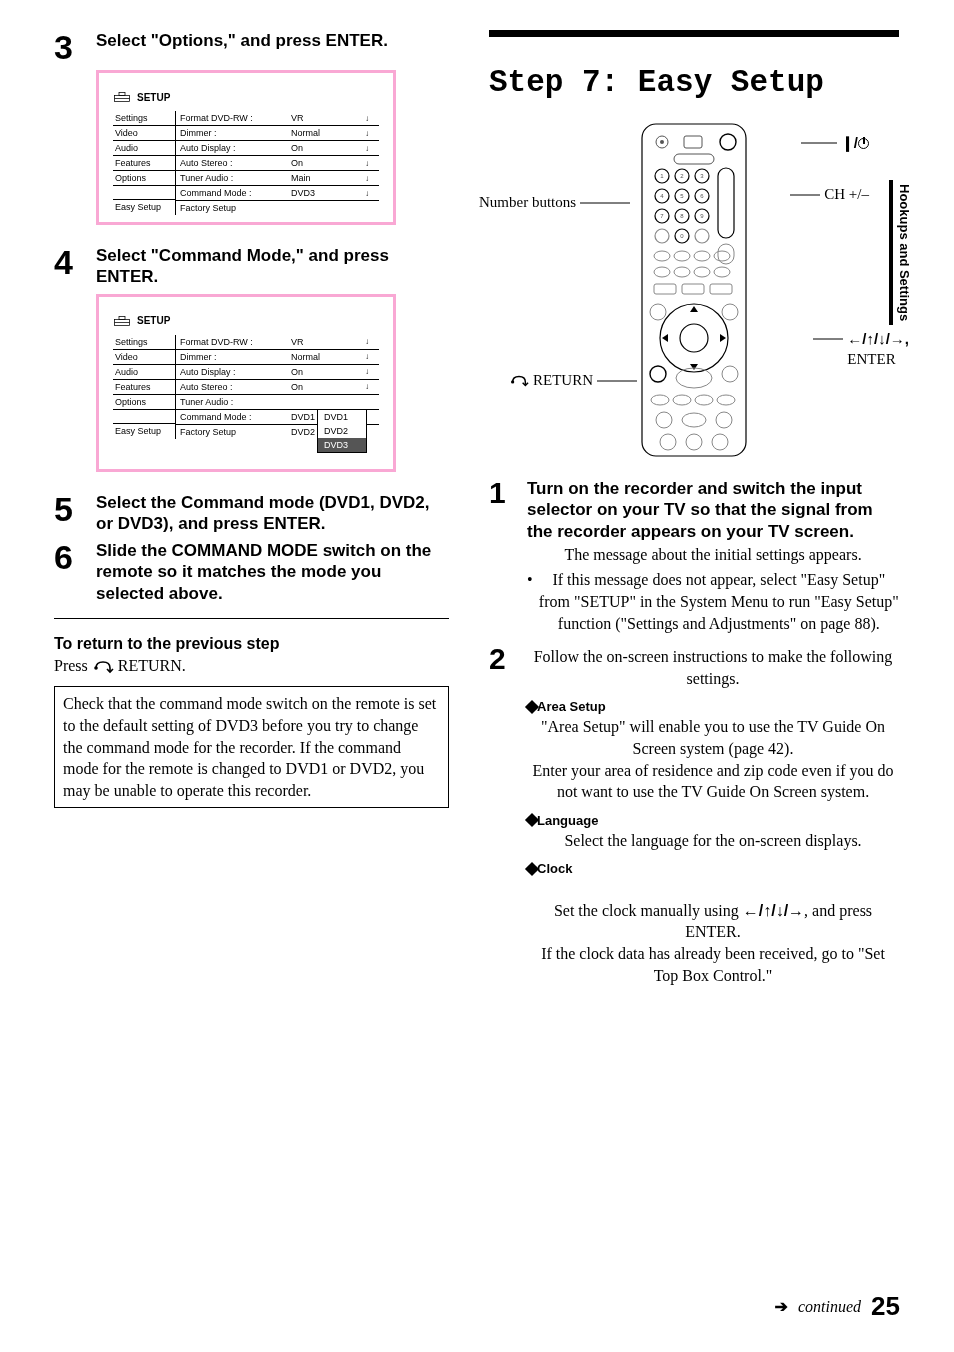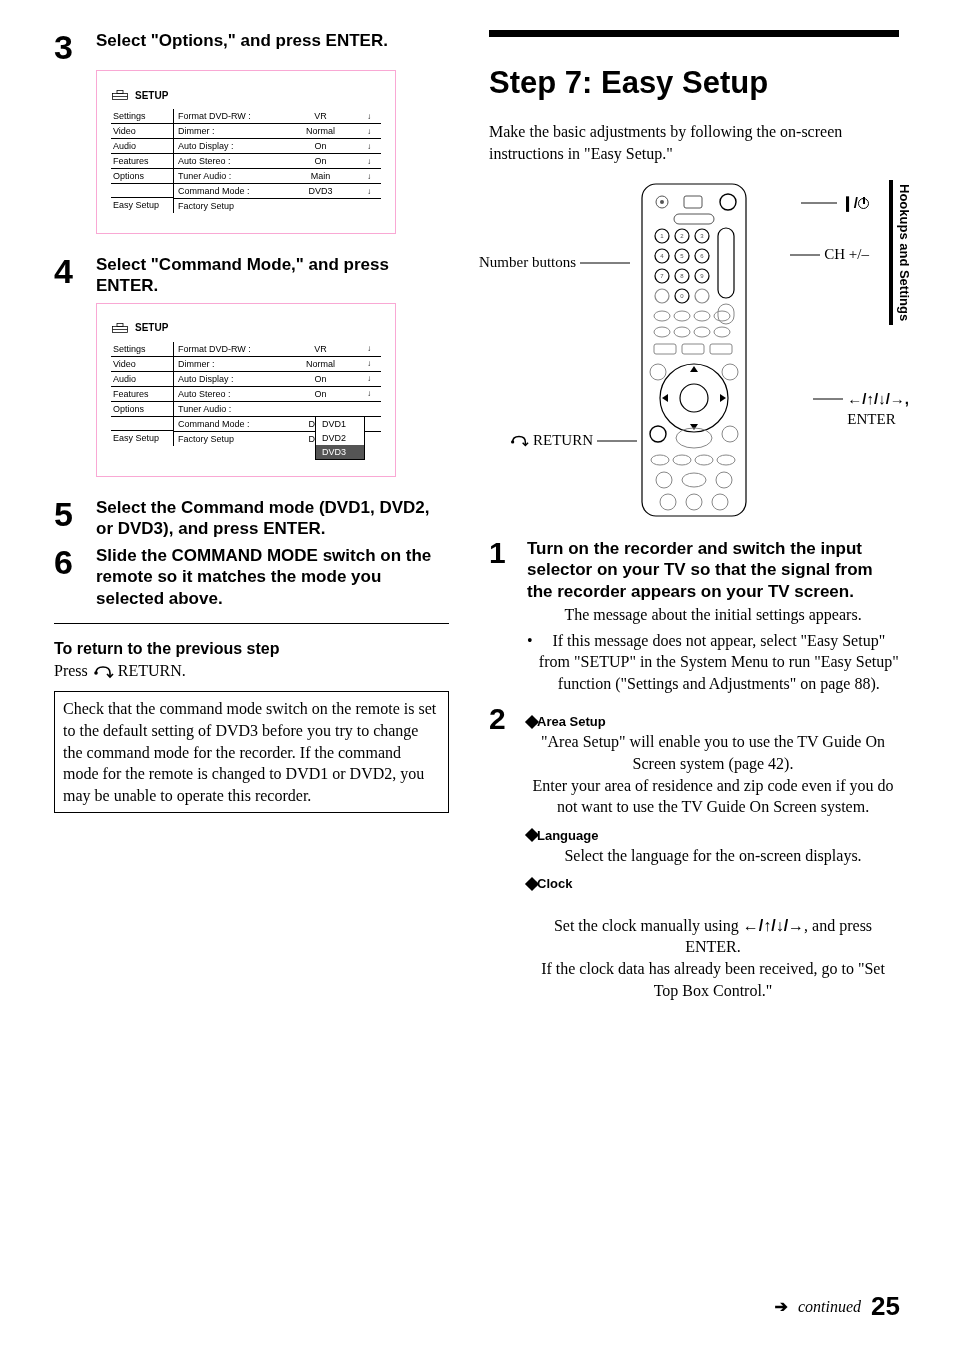--- a/index.html
+++ b/index.html
@@ -45,37 +45,37 @@
   }
   .step-body {
     font-size: 16px;
     line-height: 1.35;
     margin-top: 2px;
     text-align: center;
   }
   .sub-bullet { display:flex; gap:6px; margin-top:4px; }
   .sub-bullet .dot { flex-shrink:0; }
   .setup-box {
-    border: 1px solid #f9a8d4;
+    border: 3px solid #f9a8d4;
     margin: 6px 0 20px 42px;
     width: 300px;
     font-family: Arial, Helvetica, sans-serif;
     font-size: 9px;
-    padding: 18px 14px 20px 14px;
+    padding: 18px 14px 7px 14px;
     position: relative;
   }
   .setup-header { display:flex; align-items:center; gap:6px; font-weight:bold; font-size:10px; margin-bottom:8px; }
   .setup-header svg { width:18px; height:12px; }
   .setup-grid { display:flex; }
   .setup-menu { width:62px; }
   .setup-menu div { border-bottom:1px solid #000; padding:2px 2px; }
   .setup-opts { flex:1; border-left:1px solid #000; }
   .setup-opts .optrow { display:flex; align-items:center; border-bottom:1px solid #000; padding:2px 4px; gap:19px; }
   .optrow .label { flex:1; }
-  .optrow .val { width:55px; text-align:center; }
+  .optrow .val { width:55px; text-align:left; }
   .optrow .arr { width:10px; font-size:8px;}
   .dropdown-tail { position:relative; }
   .drop-box { position:absolute; left:141px; top:-1px; border:1.5px solid #000; background:#fff; width:50px; font-size:9px; }
   .drop-box div { padding:2px 6px; }
   .drop-box div.highlight { background:#555; color:#fff; }
   .rule { border-top:1px solid #000; margin:14px 0 14px 42px; }
   .sub-h {
     font-family: Arial, Helvetica, sans-serif;
     font-weight:bold;
     font-size:16px;
@@ -84,21 +84,21 @@
   .body-text { font-size:16px; line-height:1.35; }
   .note-box {
     border:1px solid #000;
     padding:6px 8px;
     margin-top:10px;
     font-size:16px;
     line-height:1.35;
   }
   .heading-bar { border-top:7px solid #000; margin-bottom:6px; }
   .h1 {
-    font-family: Liberation Sans, sans-serif;
+    font-family: Liberation Mono, monospace;
     font-weight:bold;
     font-size:31px;
     margin-top:28px;
     margin-bottom:20px;
   }
   .intro { font-size:16px; line-height:1.35; margin-bottom:16px; }
   .remote-wrap { display:flex; justify-content:center; margin: 8px 0 18px 0; position:relative; height:340px; }
   .remote-svg { width:120px; height:340px; }
   .callout { position:absolute; font-size:15px; font-family:"Times New Roman",serif; display:flex; align-items:center; gap:4px; }
   .callout svg.line { overflow:visible; }
@@ -299,21 +299,20 @@
           <circle cx="4" cy="8" r="1.8" fill="#000"></circle>
         </svg><span> RETURN.</span>
     </div>
 
     <div class="note-box">Check that the command mode switch on the remote is set to the default setting of DVD3 before you try to change the command mode for the recorder. If the command mode for the remote is changed to DVD1 or DVD2, you may be unable to operate this recorder.</div>
   </div>
 
   <div class="col col-right">
     <div class="heading-bar"></div>
     <div class="h1">Step 7: Easy Setup</div>
-    <div class="intro">Make the basic adjustments by following the on-screen instructions in "Easy Setup."</div>
 
     <div class="remote-wrap">
       <svg class="remote-svg" viewBox="0 0 120 340">
         <rect x="8" y="4" width="104" height="332" rx="14" fill="none" stroke="#000" stroke-width="1.2"></rect>
 
         <circle cx="28" cy="22" r="6" fill="none" stroke="#555"></circle>
           <circle cx="28" cy="22" r="2" fill="#555"></circle>
         <rect x="50" y="16" width="18" height="12" rx="2" fill="none" stroke="#555"></rect>
         <circle cx="94" cy="22" r="8" fill="none" stroke="#000" stroke-width="1.4"></circle>
         <rect x="40" y="34" width="40" height="10" rx="5" fill="none" stroke="#555"></rect>
@@ -434,20 +433,21 @@
         <div class="sub-bullet step-body">
           <span class="dot">•</span>
           <span>If this message does not appear, select "Easy Setup" from "SETUP" in the System Menu to run "Easy Setup" function ("Settings and Adjustments" on page 88).</span>
         </div>
       </div>
     </div>
 
     <div class="step-row" style="margin-top:10px;">
       <div class="num-right">2</div>
       <div>
+        <div class="step-body">Follow the on-screen instructions to make the following settings.</div>
 
         <div class="sub-section">
             <span class="diamond"></span>
             <span>Area Setup</span>
           </div>
         <div class="step-body" style="white-space:pre-line;">"Area Setup" will enable you to use the TV Guide On Screen system (page 42).
 Enter your area of residence and zip code even if you do not want to use the TV Guide On Screen system.</div>
 
         <div class="sub-section">
             <span class="diamond"></span>

